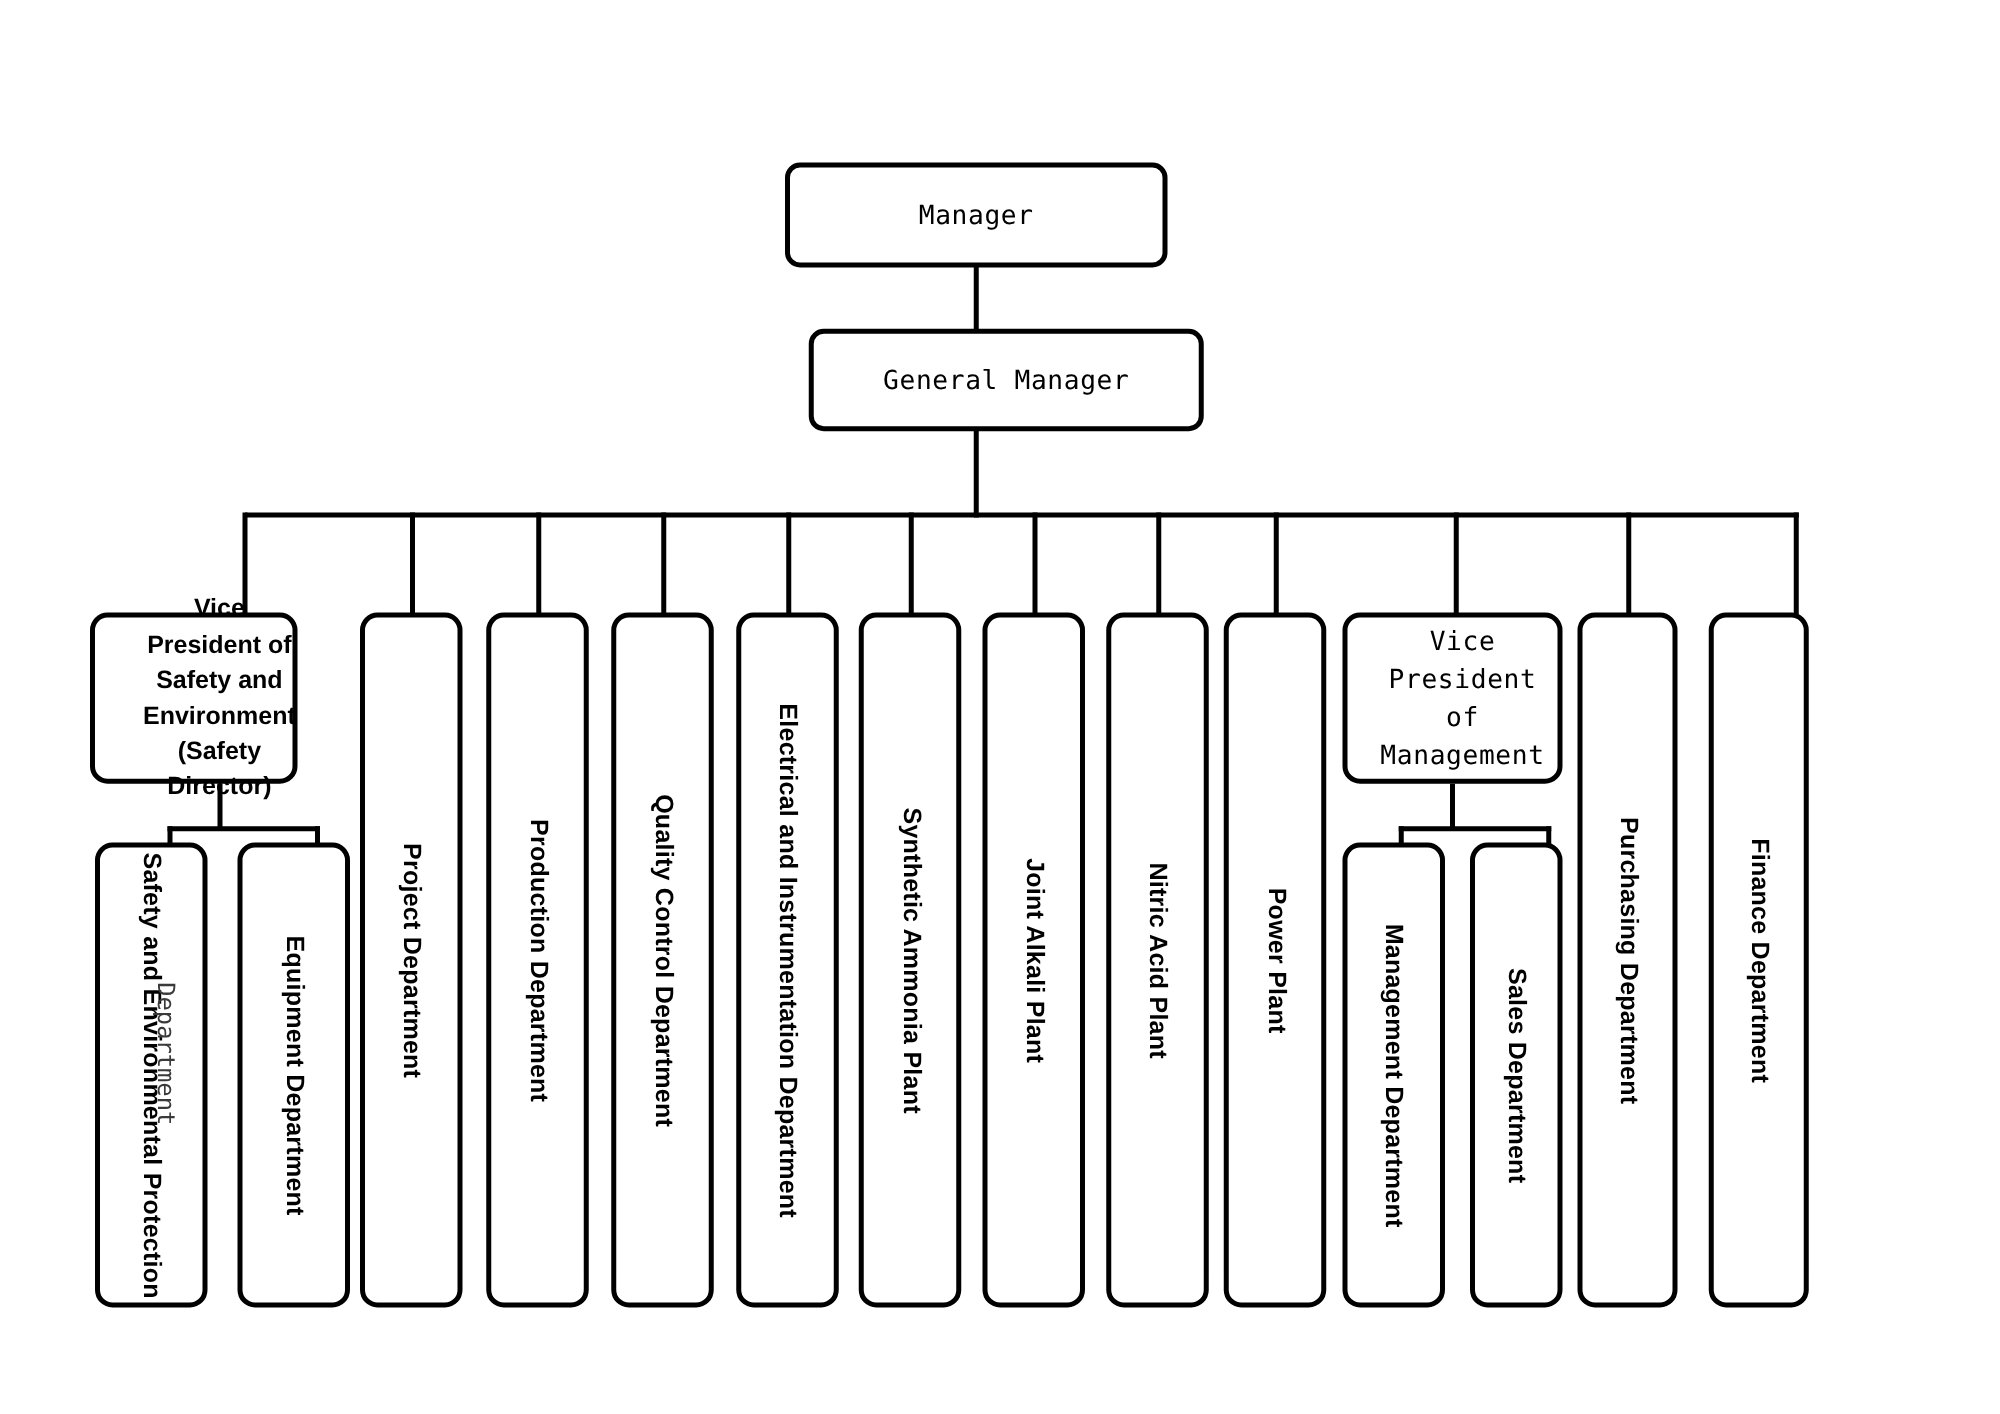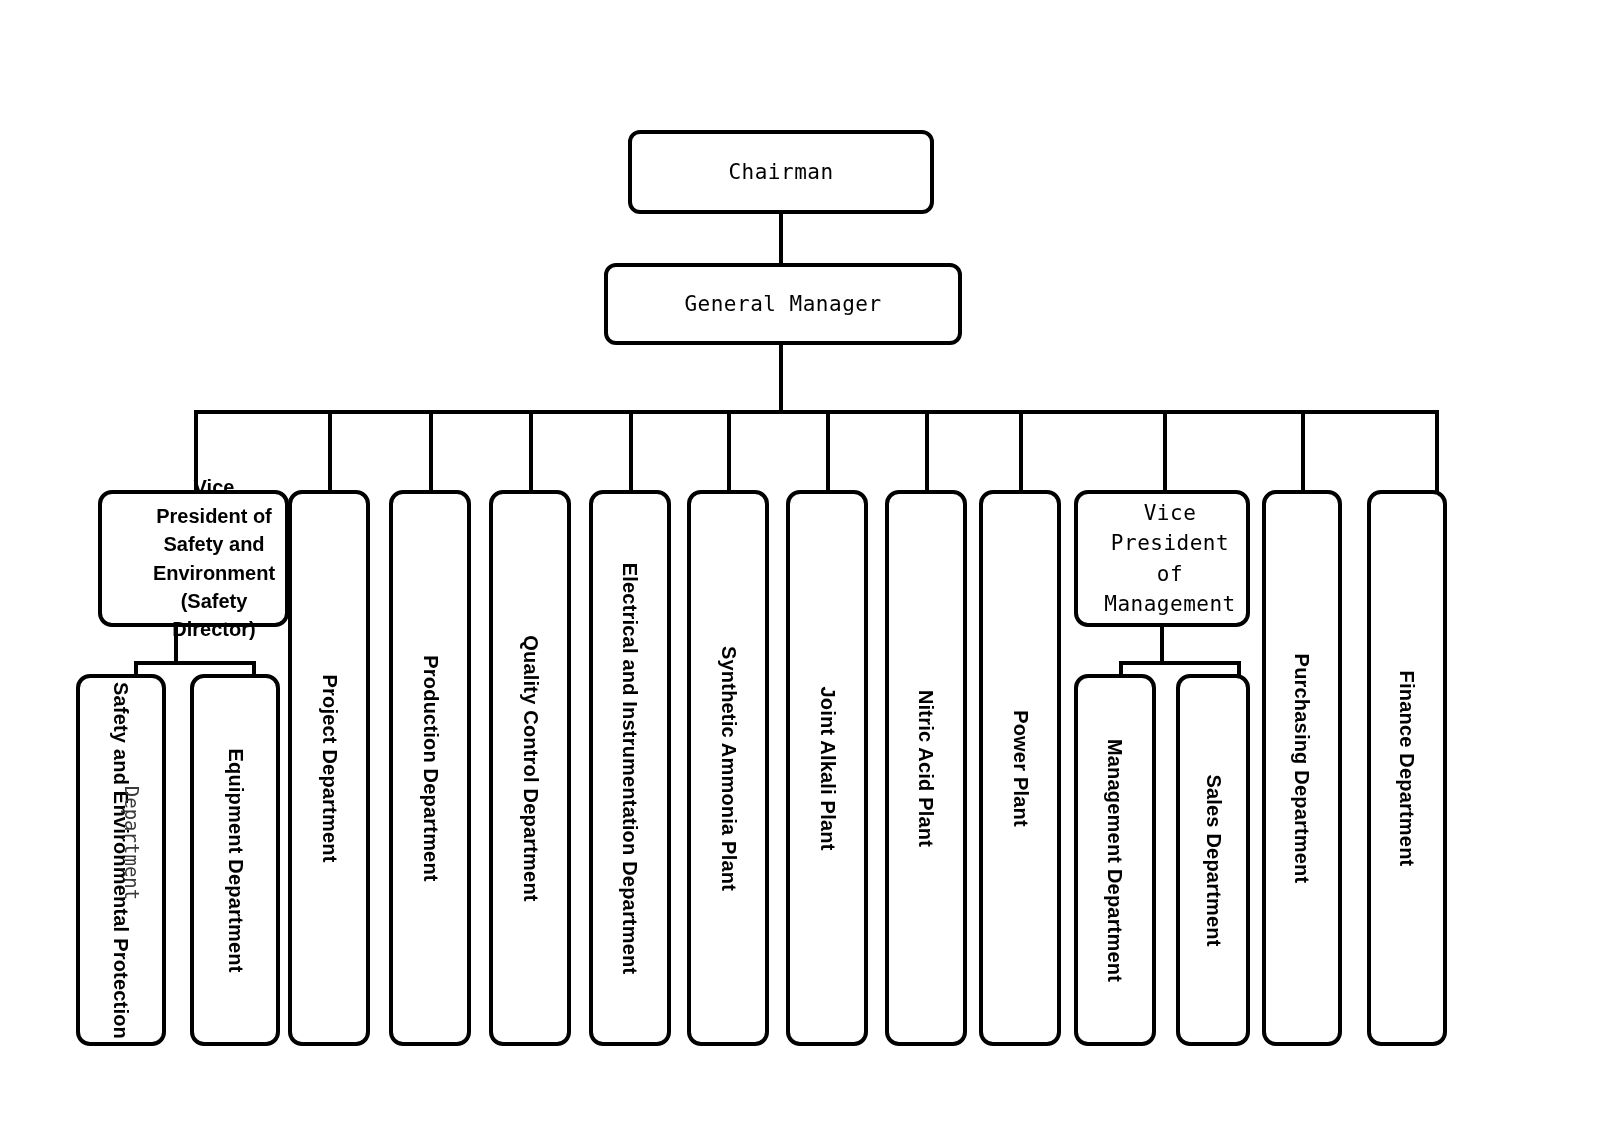--- a/index.html
+++ b/index.html
@@ -105,47 +105,47 @@
     background: #000000;
     width: 4px;
   }
 </style>
 </head>
 <body>
 
 <div id="chart-root">
 
   <div class="node exec" style="left:628px; top:130px; width:306px; height:84px;">
-    <span class="label-h">Chairman</span>
+    <span class="label-h">Manager</span>
   </div>
 
   <div class="vline" style="left:779px; top:212px; height:52px;"></div>
 
-  <div class="node exec" style="left:604px; top:263px; width:358px; height:82px;">
+  <div class="node exec" style="left:647px; top:263px; width:316px; height:82px;">
     <span class="label-h">General Manager</span>
   </div>
 
   <div class="vline" style="left:779px; top:343px; height:71px;"></div>
 
   <div class="hline" style="left:196px; top:410px; width:1243px;"></div>
 
   <div class="vline" style="left:194px; top:410px; height:82px;"></div>
   <div class="vline" style="left:328px; top:410px; height:82px;"></div>
   <div class="vline" style="left:429px; top:410px; height:82px;"></div>
   <div class="vline" style="left:529px; top:410px; height:82px;"></div>
   <div class="vline" style="left:629px; top:410px; height:82px;"></div>
   <div class="vline" style="left:727px; top:410px; height:82px;"></div>
   <div class="vline" style="left:826px; top:410px; height:82px;"></div>
   <div class="vline" style="left:925px; top:410px; height:82px;"></div>
   <div class="vline" style="left:1019px; top:410px; height:82px;"></div>
   <div class="vline" style="left:1163px; top:410px; height:82px;"></div>
   <div class="vline" style="left:1301px; top:410px; height:82px;"></div>
   <div class="vline" style="left:1435px; top:410px; height:82px;"></div>
 
-  <div class="node" style="left:98px; top:490px; width:191px; height:137px;padding-left:41px;">
+  <div class="node" style="left:72px; top:490px; width:166px; height:137px;padding-left:41px;">
     <span class="label-bold">Vice President of
 Safety and
 Environment
 (Safety Director)</span>
   </div>
 
   <div class="vline" style="left:174px; top:627px; height:36px;"></div>
   <div class="hline" style="left:134px; top:661px; width:122px;"></div>
   <div class="vline" style="left:134px; top:661px; height:15px;"></div>
   <div class="vline" style="left:252px; top:661px; height:15px;"></div>

